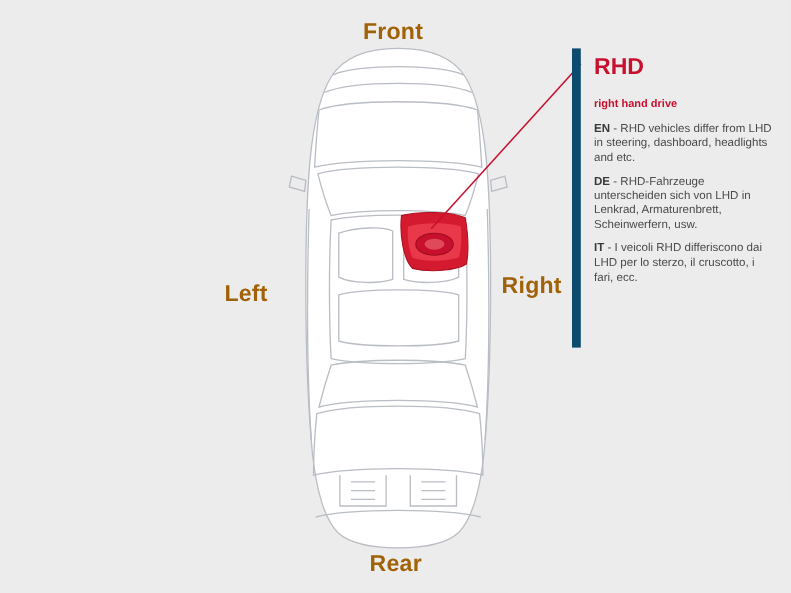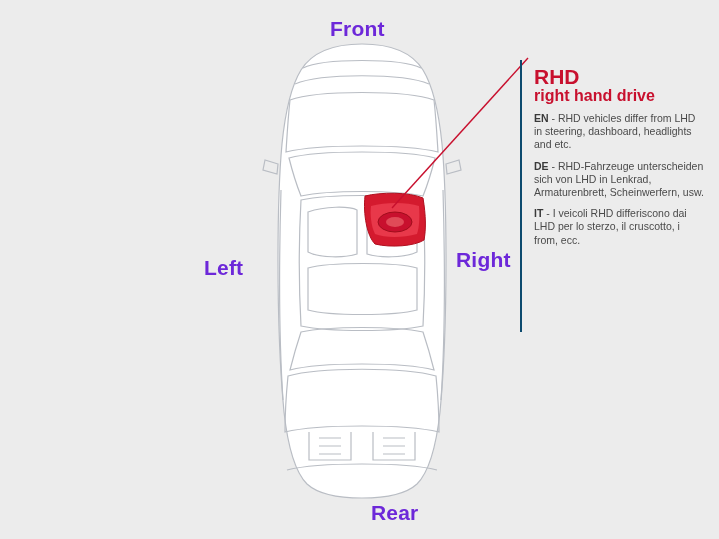--- a/index.html
+++ b/index.html
@@ -15,64 +15,64 @@
   }
   .stage {
     position: relative;
     width: 719px;
     height: 539px;
   }
 
   
   .orient-label {
     position: absolute;
-    color: #6d28d9;
+    color: #a16207;
     font-weight: bold;
     font-size: 21px;
     letter-spacing: 0.2px;
   }
   #label-front { top: 17px; left: 330px; }
-  #label-rear  { top: 501px; left: 336px; margin-left: 35px; }
+  #label-rear  { top: 501px; left: 336px; }
   #label-left  { top: 256px; left: 204px; }
   #label-right { top: 248px; left: 456px; }
 
   
   .car-wrap {
     position: absolute;
     top: 40px;
     left: 245px;
     width: 235px;
     height: 460px;
   }
   .car-wrap svg { display: block; }
 
   
   .info-panel {
     position: absolute;
-    top: 60px;
+    top: 44px;
     left: 520px;
     width: 185px;
-    border-left: 2px solid #0c4a6e;
+    border-left: 8px solid #0c4a6e;
     padding-left: 12px;
     box-sizing: border-box;
     height: 272px;
   }
   .info-title {
     color: #c8102e;
     font-weight: bold;
     font-size: 21px;
     line-height: 22px;
     margin: 6px 0 0 0;
   }
   .info-sub {
     color: #c8102e;
     font-weight: bold;
-    font-size: 16px;
+    font-size: 10px;
     line-height: 14px;
-    margin: 1px 0 9px 0;
+    margin: 16px 0 9px 0;
   }
   .entry {
     font-size: 10.5px;
     line-height: 13.2px;
     color: #4a4a4a;
     margin-bottom: 8px;
   }
   .entry .lang {
     font-weight: bold;
     color: #3a3a3a;
@@ -185,17 +185,17 @@
     <div class="info-title">RHD</div>
     <div class="info-sub">right hand drive</div>
 
     <div class="entry">
       <span class="lang">EN</span><span> - RHD vehicles differ from LHD in steering, dashboard, headlights and etc.</span>
     </div>
     <div class="entry">
       <span class="lang">DE</span><span> - RHD-Fahrzeuge unterscheiden sich von LHD in Lenkrad, Armaturenbrett, Scheinwerfern, usw.</span>
     </div>
     <div class="entry">
-      <span class="lang">IT</span><span> - I veicoli RHD differiscono dai LHD per lo sterzo, il cruscotto, i from, ecc.</span>
+      <span class="lang">IT</span><span> - I veicoli RHD differiscono dai LHD per lo sterzo, il cruscotto, i fari, ecc.</span>
     </div>
   </div>
 
 </div>
 
 </body></html>

